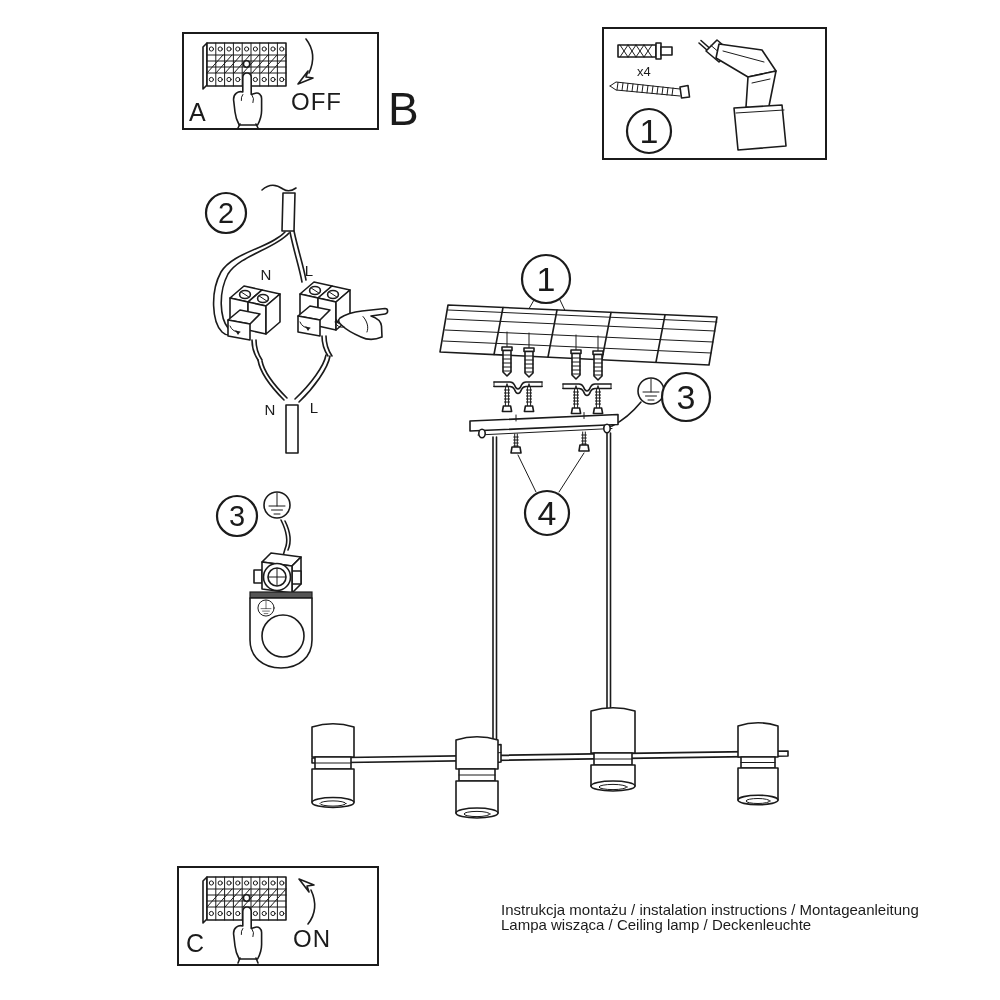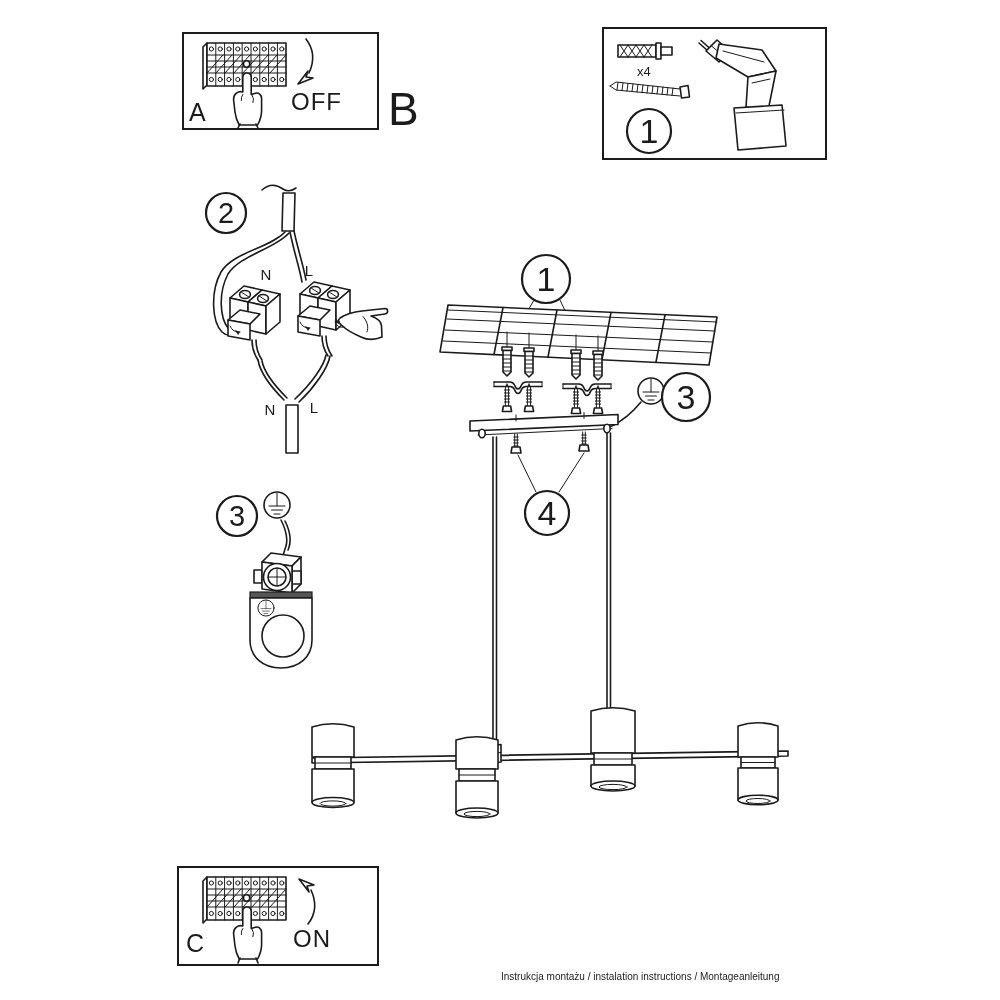--- a/index.html
+++ b/index.html
@@ -13,21 +13,21 @@
   .box{stroke:#1b1b1b;stroke-width:2;fill:none;}
   .ink{fill:#1b1b1b;stroke:none;}
   text{fill:#1b1b1b;font-family:"Liberation Sans", sans-serif;}
   .t-letter{font-size:25px;}
   .t-state {font-size:24px;letter-spacing:1px;}
   .t-B     {font-size:46px;}
   .t-qty   {font-size:13px;}
   .t-c-big {font-size:34px;text-anchor:middle;}
   .t-c-med {font-size:29px;text-anchor:middle;}
   .t-nl    {font-size:15px;text-anchor:middle;}
-  #footer{position:absolute;left:501px;top:969px;font-size:10px;line-height:15px;color:#1b1b1b;}
+  #footer{position:absolute;left:501px;top:902px;font-size:15px;line-height:15px;color:#1b1b1b;}
 </style>
 </head>
 <body>
 
 <div id="sheet">
 <svg width="1000" height="1000" viewBox="0 0 1000 1000">
 
   <defs>
 
     <g id="breaker">
@@ -311,14 +311,15 @@
       <path class="s" d="M308,924 C315,915 317,903 311,890"></path>
       <polygon class="sf" points="299,879 309,892 307,886 314,885"></polygon>
     </g>
     <text class="t-letter" x="186" y="952">C</text>
     <text class="t-state" x="293" y="947">ON</text>
   </g>
 </svg>
 
 <div id="footer">
   <div>Instrukcja montażu / instalation instructions / Montageanleitung</div>
+  <div>Lampa wisząca / Ceiling lamp / Deckenleuchte</div>
 </div>
 </div>
 
 </body></html>

